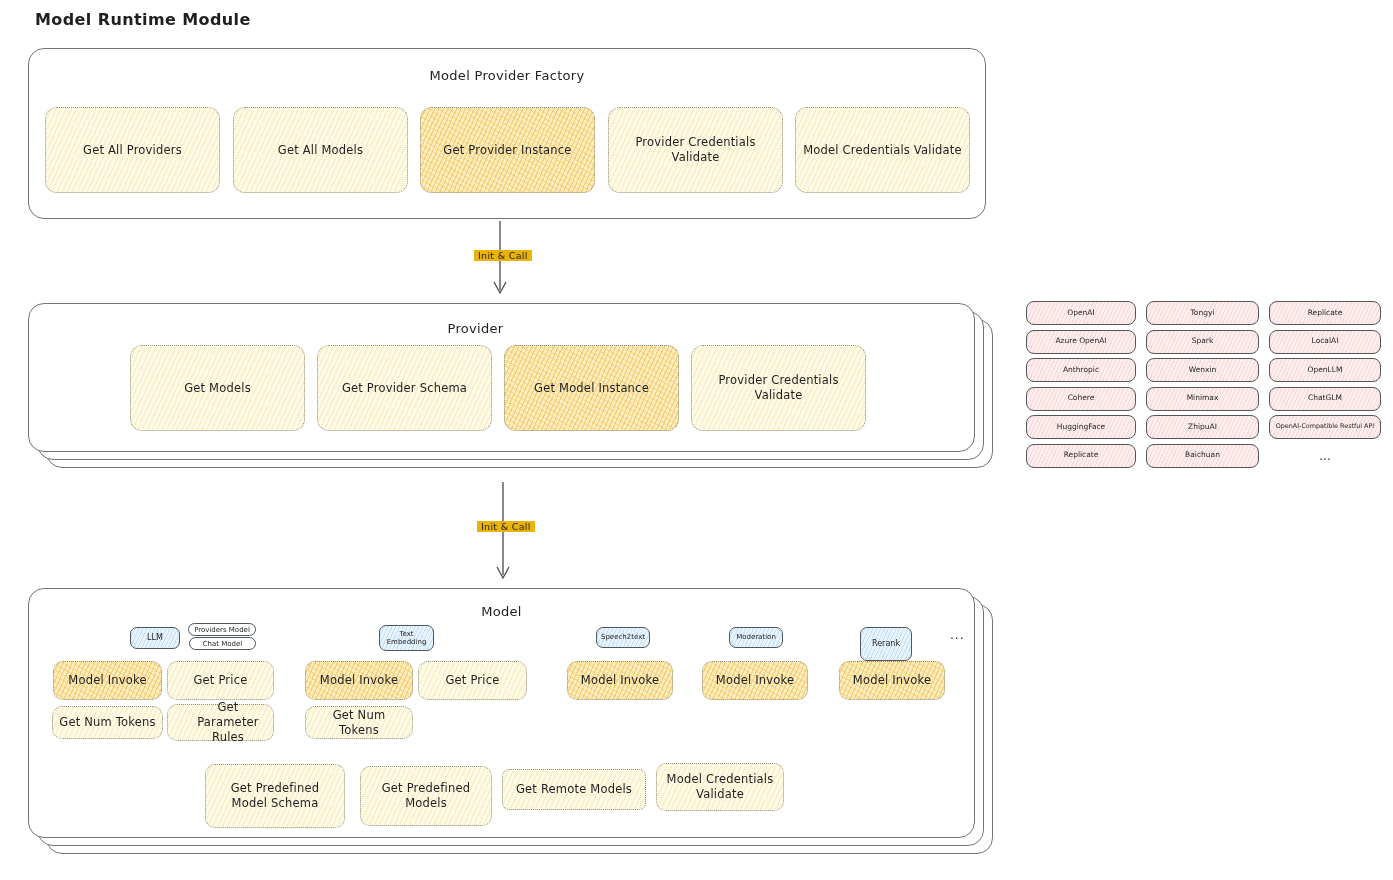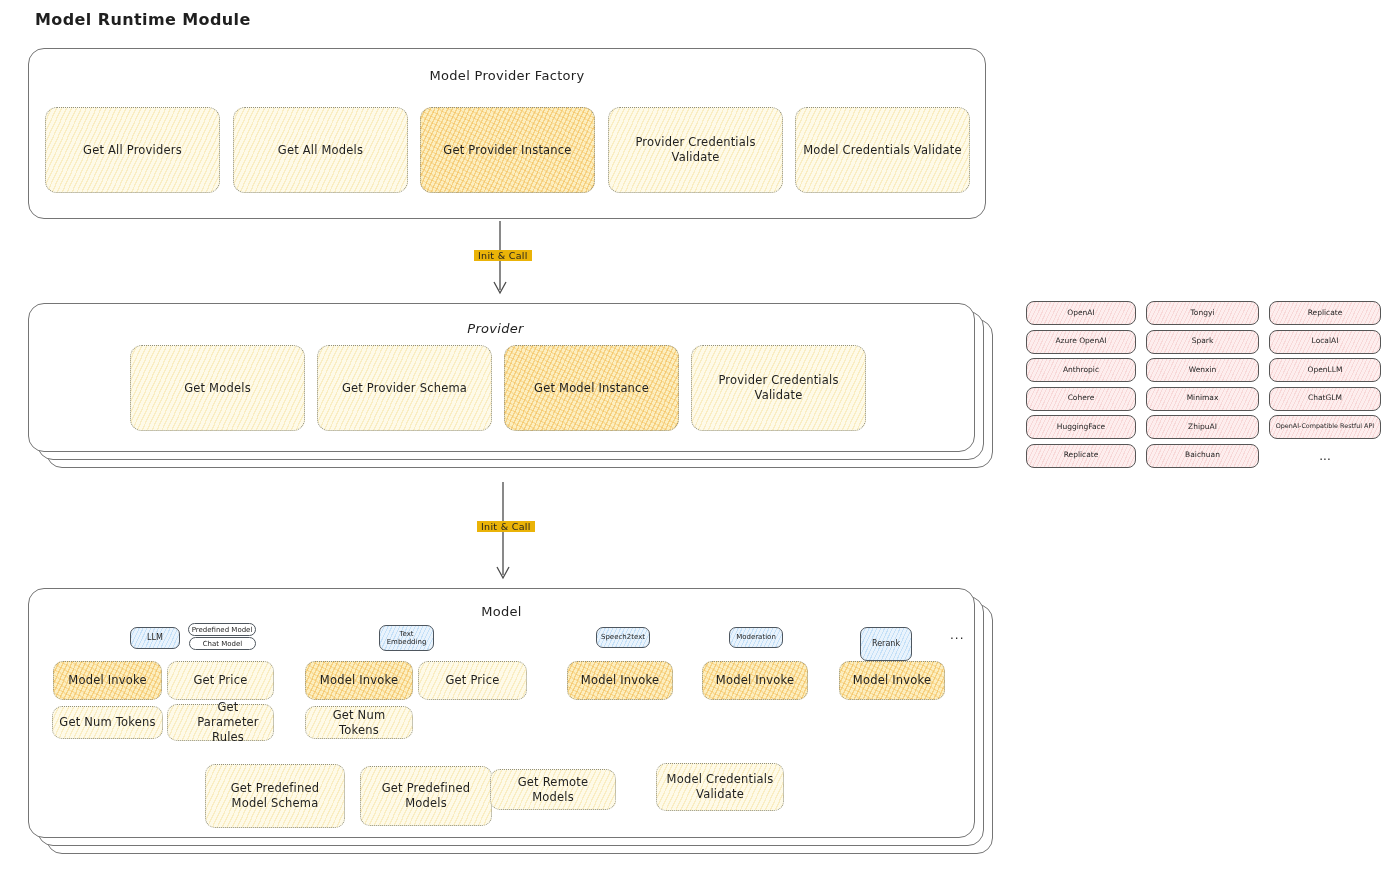--- a/index.html
+++ b/index.html
@@ -88,21 +88,21 @@
 
   <svg class="abs" style="left:492px;top:221px;" width="16" height="76">
     <line x1="8" y1="0" x2="8" y2="69" stroke="#4a4a4a" stroke-width="1.3"></line>
     <polyline points="2,61 8,72 14,61" fill="none" stroke="#4a4a4a" stroke-width="1.3"></polyline>
   </svg>
   <div class="arrow-label" style="left:474px;top:250px;">Init &amp; Call</div>
 
   <div class="frame" style="left:46px;top:319px;width:947px;height:149px;"></div>
   <div class="frame" style="left:37px;top:311px;width:947px;height:149px;"></div>
   <div class="frame" style="left:28px;top:303px;width:947px;height:149px;"></div>
-  <div class="frame-title" style="left:32px;top:321px;width:927px;font-style:italic;">Provider</div>
+  <div class="frame-title" style="left:12px;top:321px;width:927px;">Provider</div>
 
   <div class="btn fill-yellow" style="left:130px;top:345px;width:175px;height:86px;">
     <span>Get Models</span>
   </div>
   <div class="btn fill-yellow" style="left:317px;top:345px;width:175px;height:86px;">
     <span>Get Provider Schema</span>
   </div>
   <div class="btn fill-hl" style="left:504px;top:345px;width:175px;height:86px;">
     <span>Get Model Instance</span>
   </div>
@@ -173,21 +173,21 @@
 
   <div class="frame" style="left:46px;top:604px;width:947px;height:250px;"></div>
   <div class="frame" style="left:37px;top:596px;width:947px;height:250px;"></div>
   <div class="frame" style="left:28px;top:588px;width:947px;height:250px;"></div>
   <div class="frame-title" style="left:28px;top:604px;width:947px;">Model</div>
 
   <div class="tab" style="left:130px;top:627px;width:50px;height:22px;">
     <span>LLM</span>
   </div>
   <div class="subtab" style="left:188px;top:623px;width:68px;height:13px;">
-    <span>Predefined Model</span>
+    <span>Providers Model</span>
   </div>
   <div class="subtab" style="left:189px;top:637px;width:67px;height:13px;">
     <span>Chat Model</span>
   </div>
   <div class="tab" style="left:379px;top:625px;width:55px;height:26px;font-size:7px;">
     <span>Text Embedding</span>
   </div>
   <div class="tab" style="left:596px;top:627px;width:54px;height:21px;font-size:7px;">
     <span>Speech2text</span>
   </div>
@@ -230,20 +230,20 @@
   <div class="btn btn-sm fill-yellow" style="left:305px;top:706px;width:108px;height:33px;">
     <span>Get Num Tokens</span>
   </div>
 
   <div class="btn btn-sm fill-yellow" style="left:205px;top:764px;width:140px;height:64px;">
     <span>Get Predefined Model Schema</span>
   </div>
   <div class="btn btn-sm fill-yellow" style="left:360px;top:766px;width:132px;height:60px;">
     <span>Get Predefined Models</span>
   </div>
-  <div class="btn btn-sm fill-yellow" style="left:490px;top:769px;width:126px;height:41px;">
+  <div class="btn btn-sm fill-yellow" style="left:502px;top:769px;width:144px;height:41px;border-radius:7px;">
     <span>Get Remote Models</span>
   </div>
   <div class="btn btn-sm fill-yellow" style="left:656px;top:763px;width:128px;height:48px;">
     <span>Model Credentials Validate</span>
   </div>
 
 </div>
 
 </body></html>

